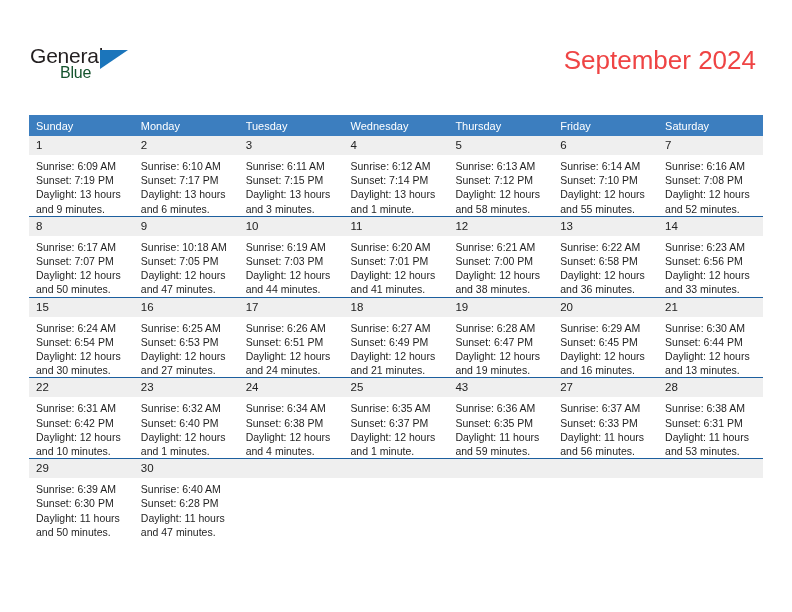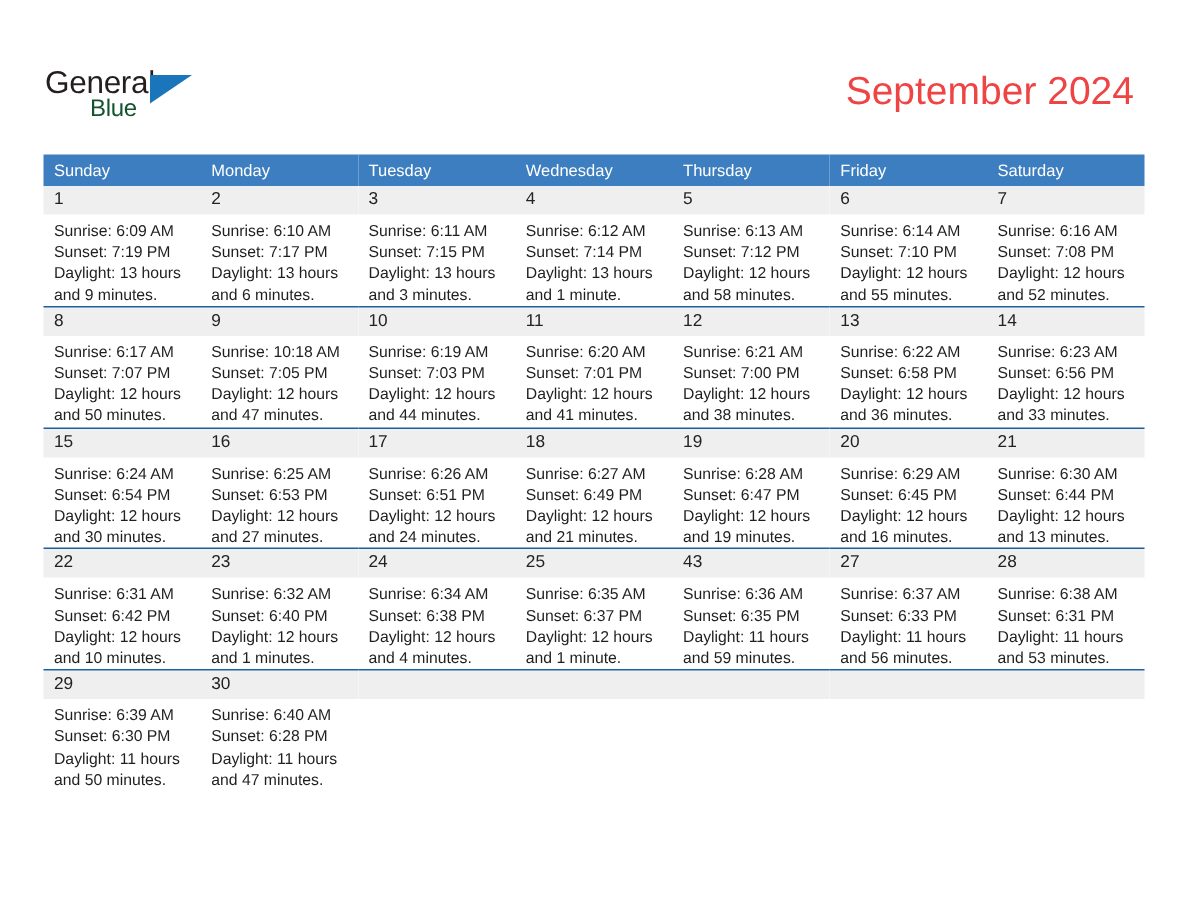--- a/index.html
+++ b/index.html
@@ -82,21 +82,21 @@
     font-size: 13.5px;
     color: #2b2b2b;
     white-space: nowrap;
     font-family: "Liberation Sans", sans-serif;
   }
 
   
   .cal {
     position: absolute;
     left: 29px;
-    top: 92px;
+    top: 104px;
     width: 734px;
     border-collapse: collapse;
     table-layout: fixed;
   }
   .cal th {
     background: #3c7ebf;
     color: #ffffff;
     font-weight: normal;
     font-size: 11px;
     text-align: left;

